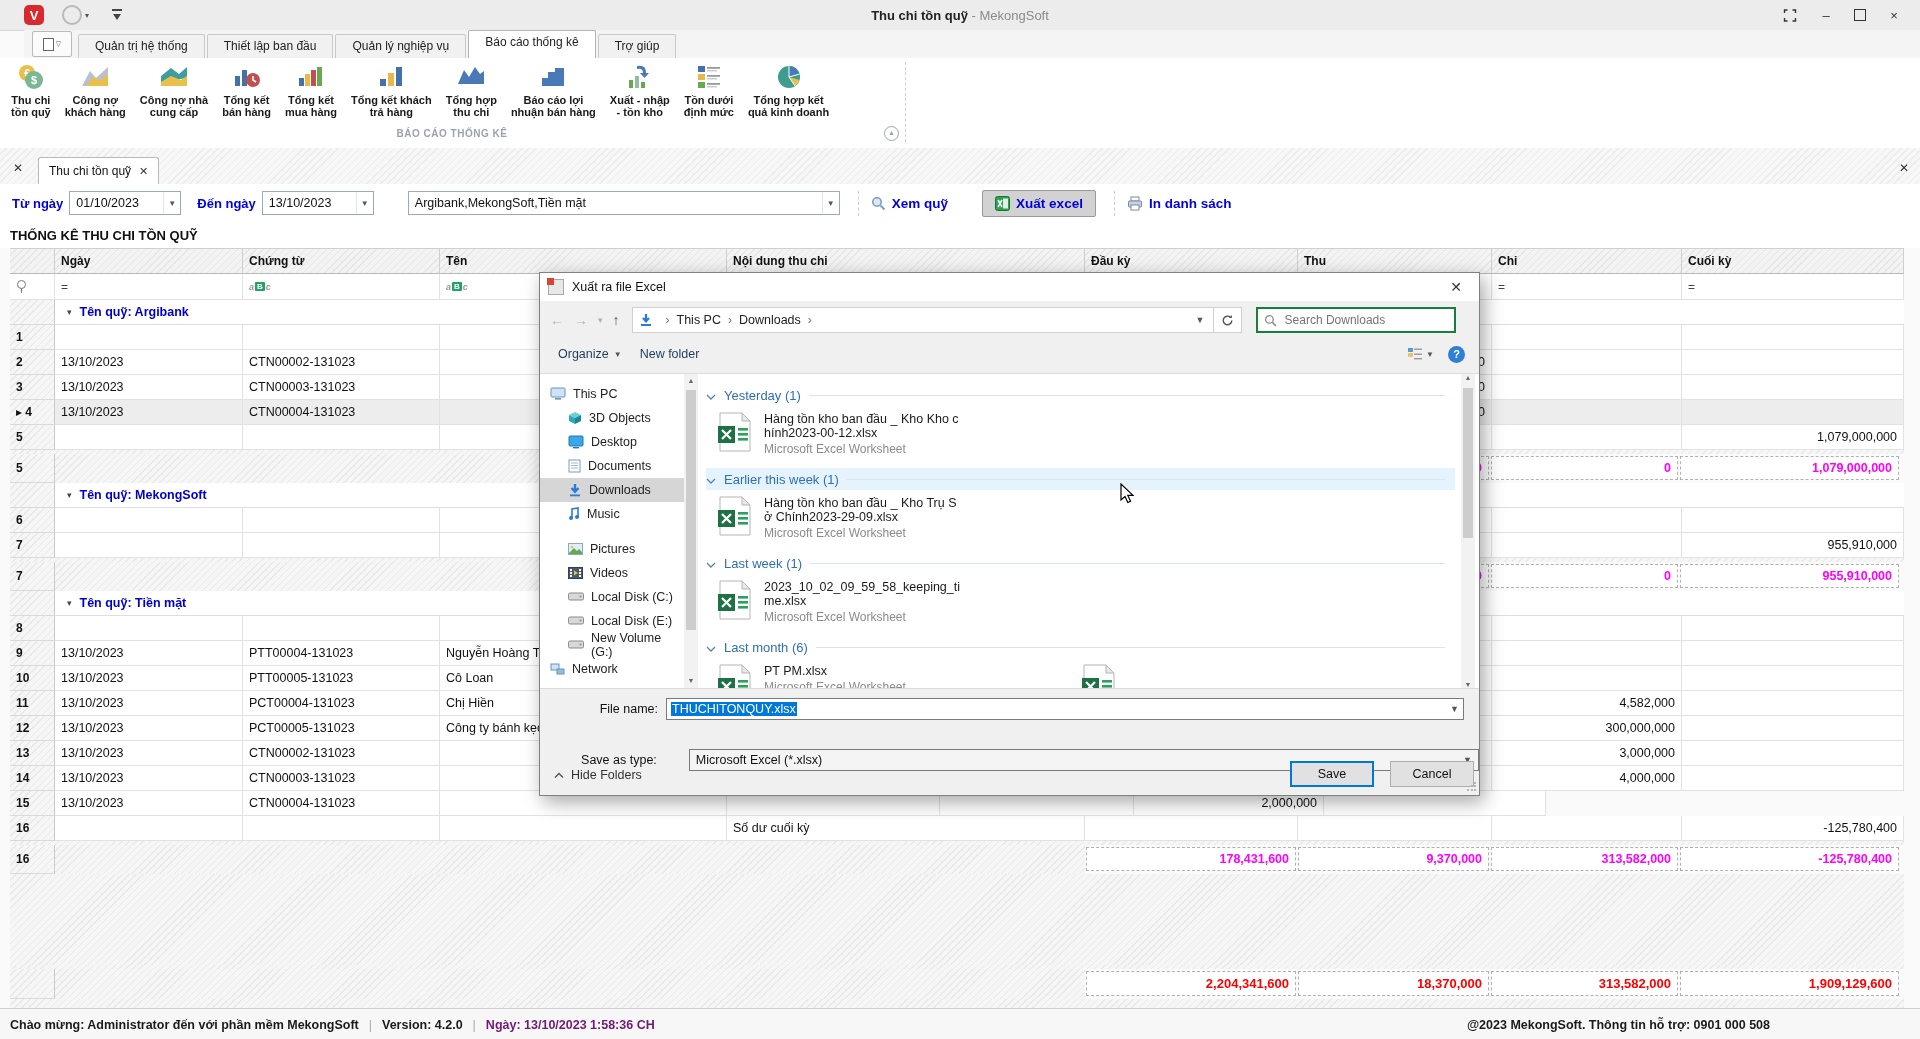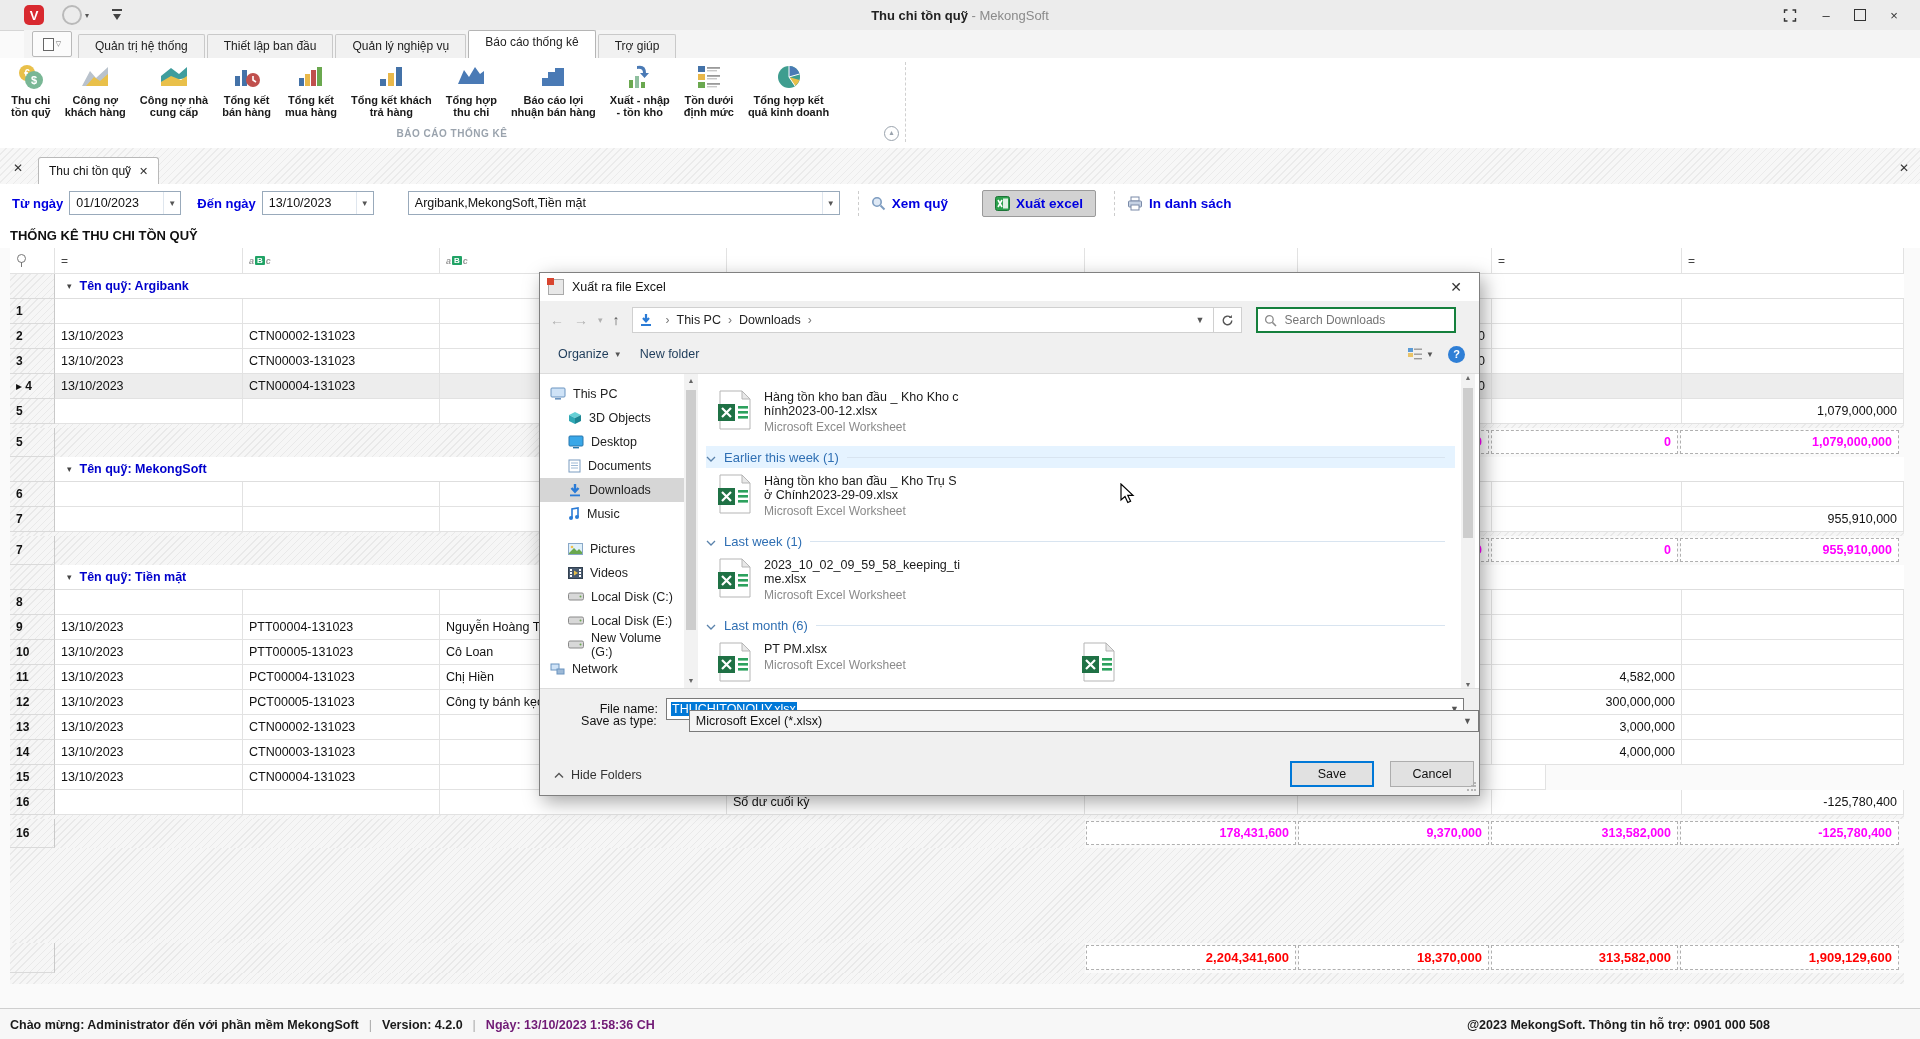--- a/index.html
+++ b/index.html
@@ -328,20 +328,31 @@
     <span>In danh sách</span>
   </div>
 </div>
 
 <div class="abs reportrow">
   <div class="t">THỐNG KÊ THU CHI TỒN QUỸ</div>
 </div>
 
 <div class="abs grid" id="grid">
     <div class="grow ">
+      <div class="gh" style="width: 45px; height: 26px; flex: 0 0 auto;"></div>
+      <div class="gh" style="width: 188px; height: 26px; flex: 0 0 auto;">Ngày</div>
+      <div class="gh" style="width: 197px; height: 26px; flex: 0 0 auto;">Chứng từ</div>
+      <div class="gh" style="width: 287px; height: 26px; flex: 0 0 auto;">Tên</div>
+      <div class="gh" style="width: 358px; height: 26px; flex: 0 0 auto;">Nội dung thu chi</div>
+      <div class="gh" style="width: 213px; height: 26px; flex: 0 0 auto;">Đầu kỳ</div>
+      <div class="gh" style="width: 194px; height: 26px; flex: 0 0 auto;">Thu</div>
+      <div class="gh" style="width: 190px; height: 26px; flex: 0 0 auto;">Chi</div>
+      <div class="gh" style="width: 222px; height: 26px; flex: 0 0 auto;">Cuối kỳ</div>
+    </div>
+    <div class="grow ">
       <div class="gc" style="width: 45px; height: 26px; flex: 0 0 auto;">
         <span class="pinic"></span>
       </div>
       <div class="gc" style="width: 188px; height: 26px; flex: 0 0 auto;">
         <span class="eq">=</span>
       </div>
       <div class="gc" style="width: 197px; height: 26px; flex: 0 0 auto;">
         <span class="abc">
           <i>a</i>
           <b>B</b>
@@ -792,20 +803,27 @@
           <span>Network</span>
         </div>
       </div>
     <div class="dnavscroll">
         <div class="ar">▲</div>
         <div class="thumb"></div>
         <div class="ar" style="position:absolute;bottom:0;width:100%;">▼</div>
       </div>
     <div class="dfiles" id="dfiles">
         <div class="fgroup">
+          <div class="fghead">
+            <span><svg width="10" height="6" viewBox="0 0 10 6">
+                <path d="M1 1 L5 5 L9 1" fill="none" stroke="#5a82ab" stroke-width="1.3"></path>
+              </svg></span>
+            <span>Yesterday (1)</span>
+            <span class="rule"></span>
+          </div>
           <div class="frow">
             <div class="fitem">
               <span><svg width="34" height="40" viewBox="0 0 34 40">
                   <path d="M2 1 H24 L32 9 V39 H2 Z" fill="#fff" stroke="#b5b5b5"></path>
                   <path d="M24 1 L24 9 L32 9 Z" fill="#e8e8e8" stroke="#b5b5b5"></path>
                   <rect x="0" y="14" width="17" height="17" fill="#1f7145"></rect>
                   <path d="M4 18l9 9M13 18l-9 9" stroke="#fff" stroke-width="2.2"></path>
                   <rect x="20" y="16" width="10" height="2.6" fill="#2ca15d"></rect>
                   <rect x="20" y="21" width="10" height="2.6" fill="#2ca15d"></rect>
                   <rect x="20" y="26" width="10" height="2.6" fill="#2ca15d"></rect>
@@ -913,21 +931,21 @@
         <div class="ar" style="bottom:0;">▼</div>
       </div>
   </div>
   <div class="fnrow">
     <span class="lbl">File name:</span>
     <div class="fninput">
       <span class="seltext">THUCHITONQUY.xlsx</span>
       <span class="cv">▼</span>
     </div>
   </div>
-  <div class="fnrow" style="top:436px;gap:24px;">
+  <div class="fnrow" style="top:475px;gap:24px;">
     <span class="lbl">Save as type:</span>
     <div class="ftcombo">
       <span>Microsoft Excel (*.xlsx)</span>
       <span class="cv">▼</span>
     </div>
   </div>
   <div class="hidefolders">
     <svg width="10" height="7" viewBox="0 0 10 7">
         <path d="M1 5.5L5 1.5L9 5.5" fill="none" stroke="#555" stroke-width="1.4"></path>
       </svg>

